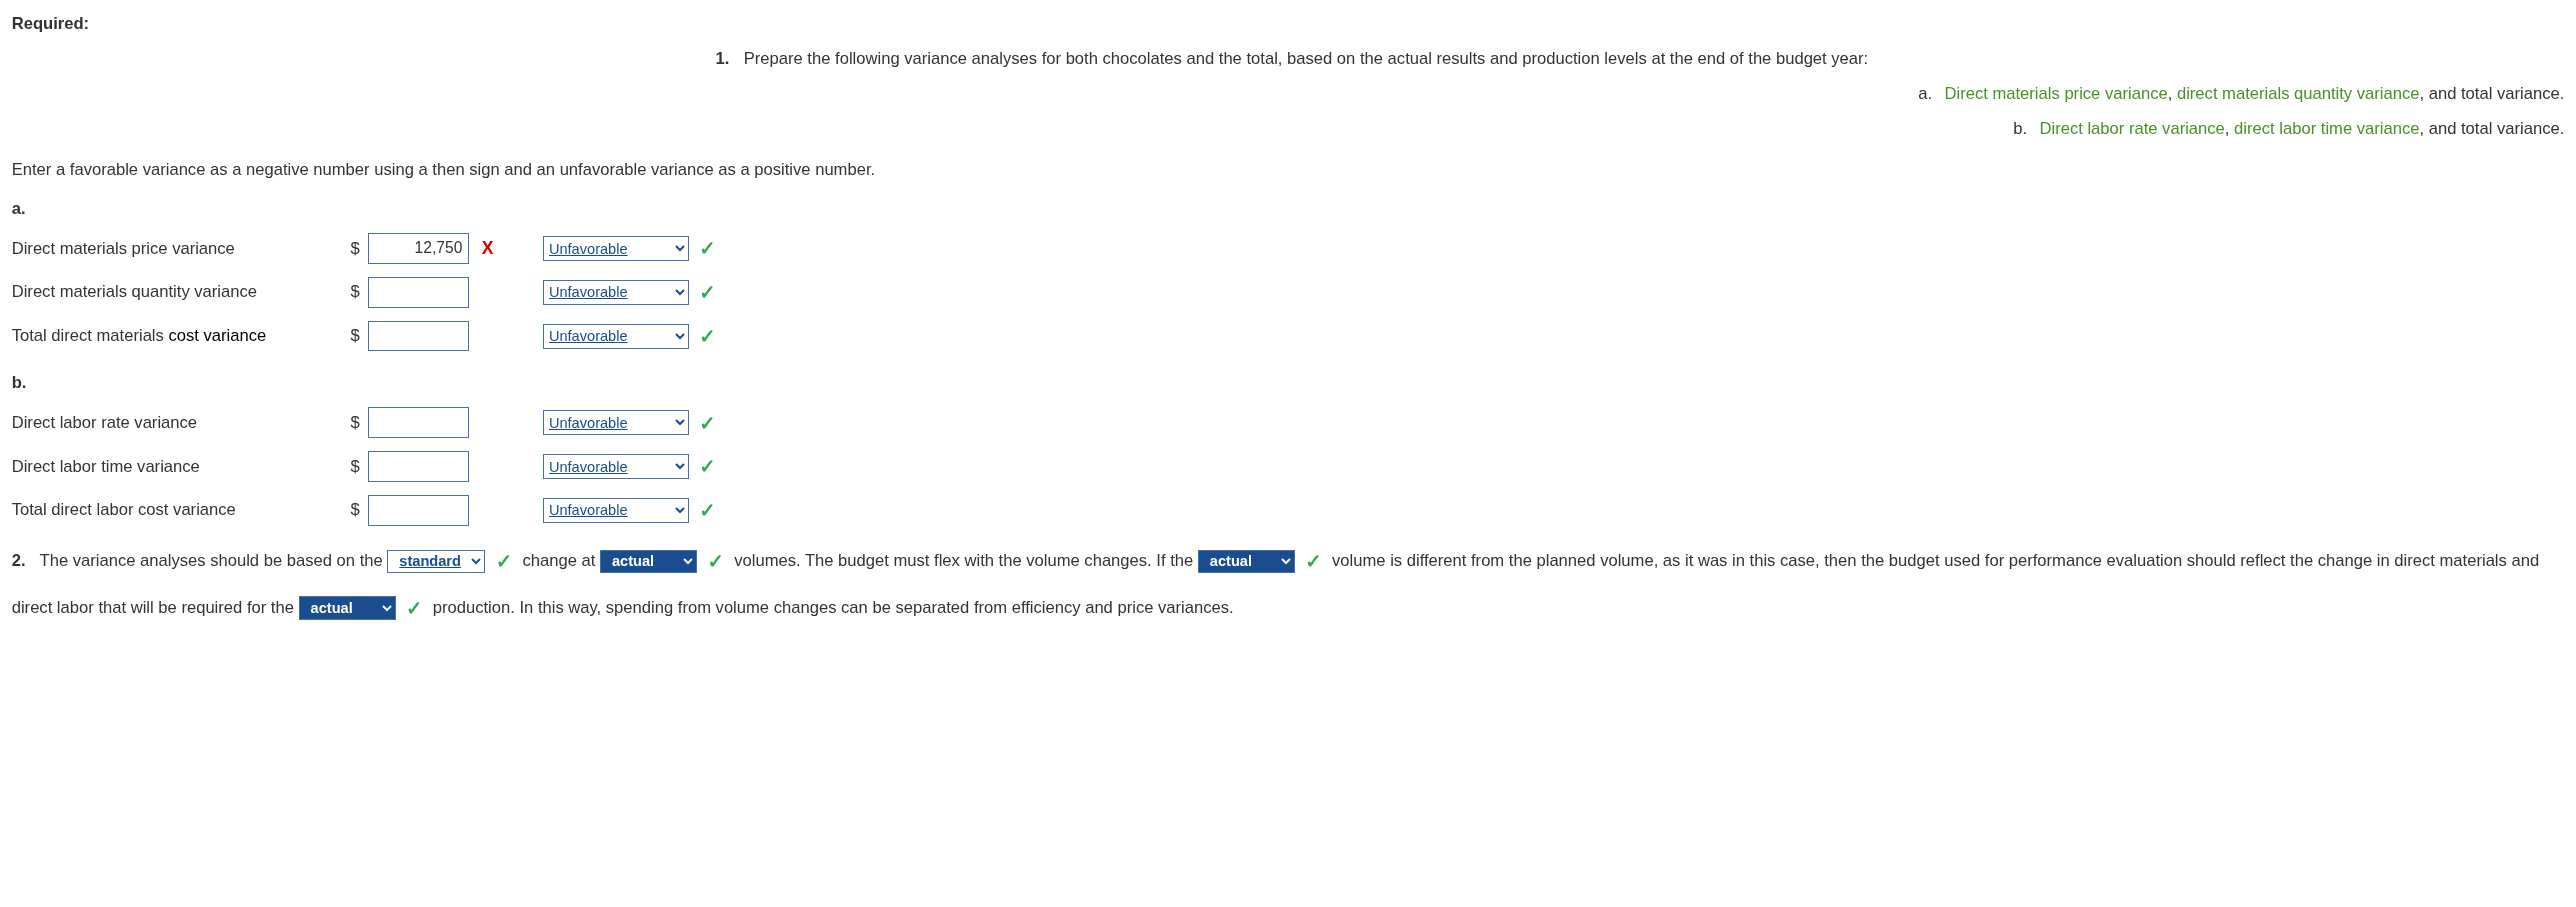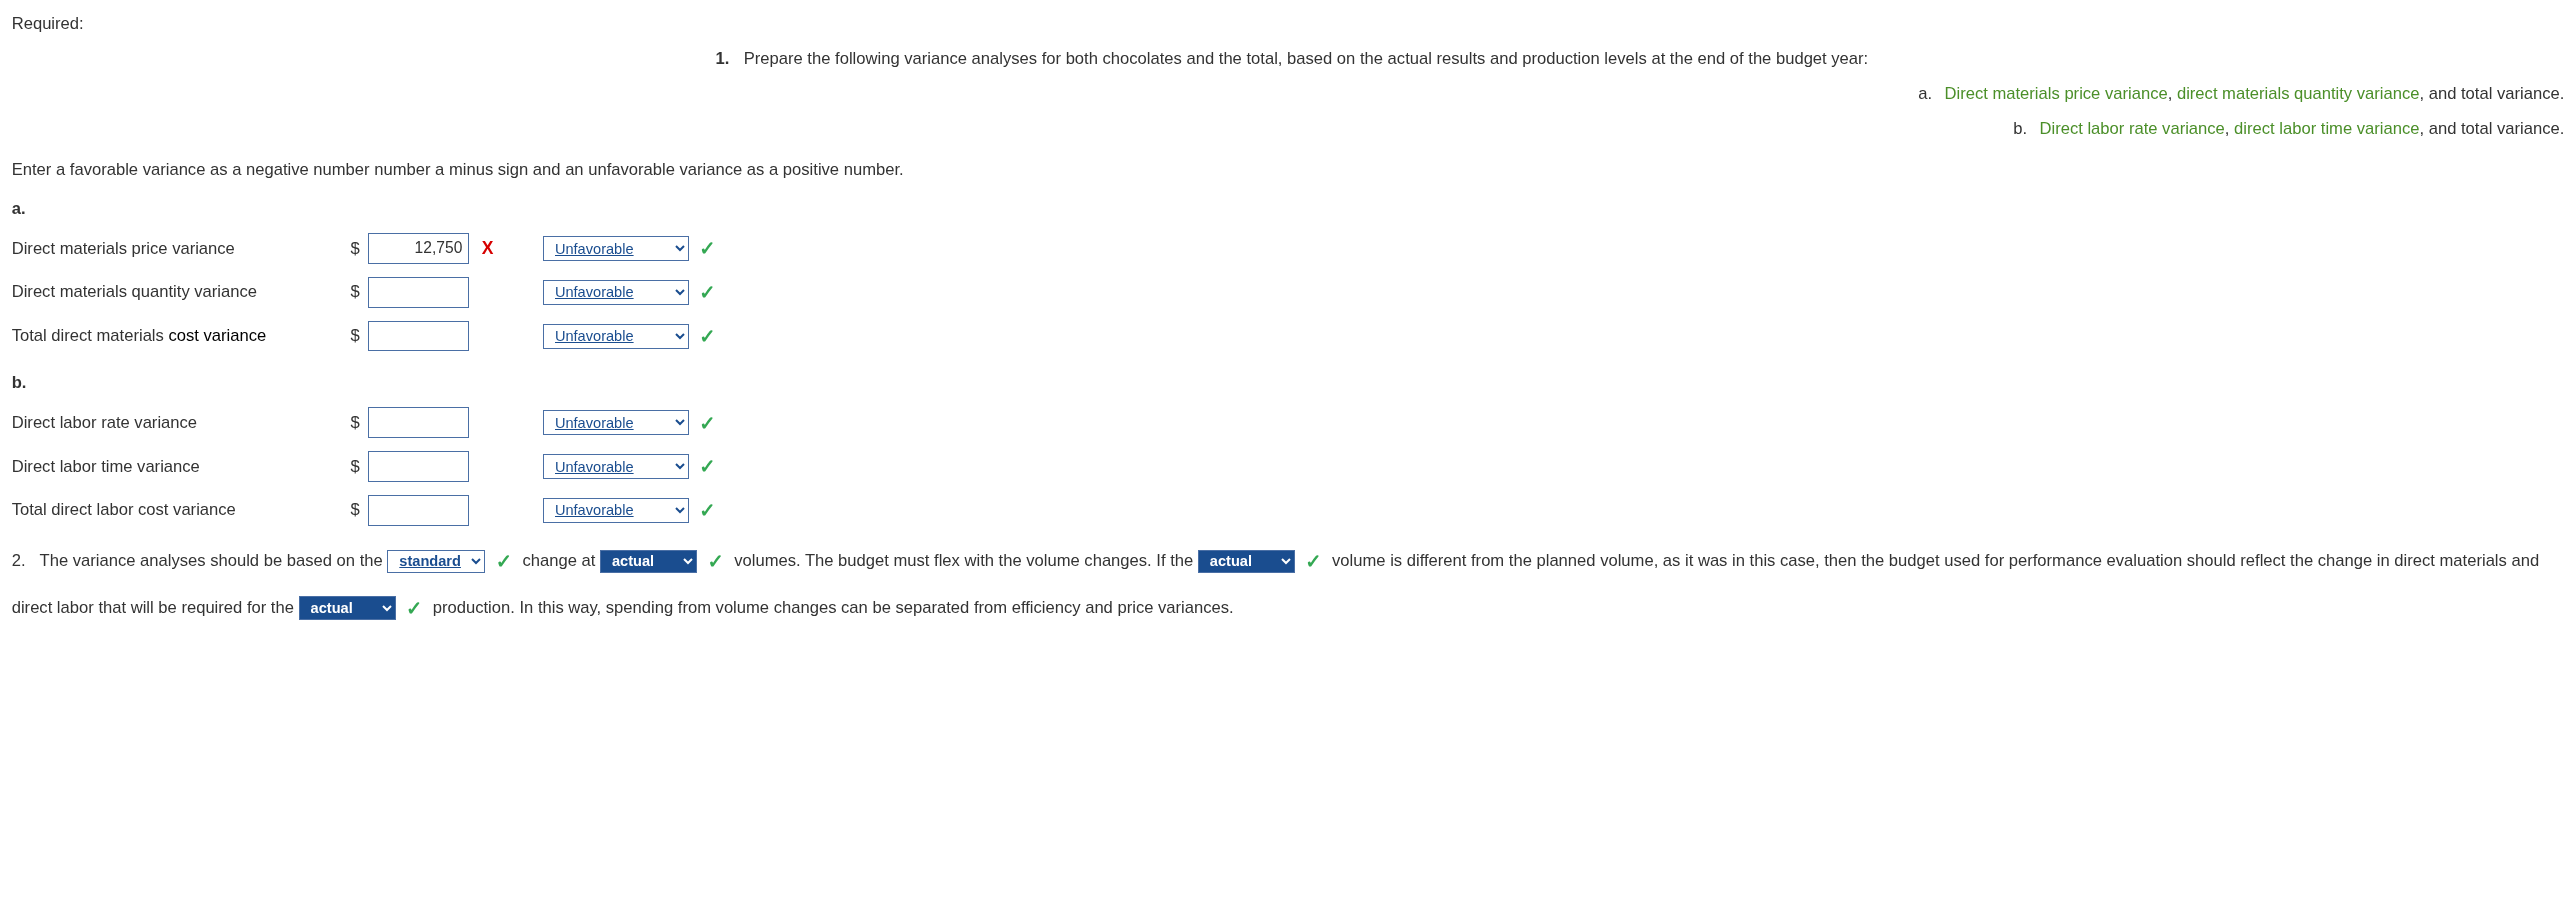--- a/index.html
+++ b/index.html
@@ -7,21 +7,21 @@
     padding: 0;
     font-family: Verdana, Geneva, sans-serif;
     font-size: 16.6px;
     color: #333;
     background: #fff;
     line-height: 1.65;
   }
   .page {
     padding: 9.7px 11.7px 29px 11.7px;
   }
-  .bold { font-weight: normal; }
+  .bold { font-weight: bold; }
   .ol-item { margin: 7.8px 0 7.8px 7.8px; text-align: center; }
   .ol-item .marker { font-weight: bold; margin-right: 9.7px; }
   .sub-item { margin: 7.8px 0 7.8px 35px; text-align: right; }
   .sub-item .sub-marker { margin-right: 7.8px; color: #333; }
   .link-text { color: #4b8f29; }
   .section-label {
     font-weight: bold;
     margin: 11.7px 0 3.9px 0;
   }
   .variance-table {
@@ -54,21 +54,21 @@
   .mark-cell { width: 21.4px; text-align: center; }
   .mark-x { color: #d60000; font-weight: bold; font-size: 17.5px; }
   .mark-check { color: #34a853; font-weight: bold; font-size: 19.5px; }
   .select {
     height: 25px;
     border: 1px solid #4a6fa5;
     background: #fff;
     color: #1a4d8f;
     font-family: inherit;
     font-size: 14.6px;
-    padding: 1px 7px;
+    padding: 1px 1px;
     min-width: 146px;
     text-decoration: underline;
     text-decoration-color: #1a4d8f;
   }
   .inline-select {
     height: 23.4px;
     border: 1px solid #4a6fa5;
     background: #1a4d8f;
     color: #fff;
     font-family: inherit;
@@ -113,21 +113,21 @@
   <div class="sub-item">
     <span class="sub-marker">a.</span>
     <span class="link-text">Direct materials price variance</span><span>, </span><span class="link-text">direct materials quantity variance</span><span>, and total variance.</span>
   </div>
 
   <div class="sub-item">
     <span class="sub-marker">b.</span>
     <span class="link-text">Direct labor rate variance</span><span>, </span><span class="link-text">direct labor time variance</span><span>, and total variance.</span>
   </div>
 
-  <div style="margin-top:13.6px">Enter a favorable variance as a negative number number a minus sign and an unfavorable variance as a positive number.</div>
+  <div style="margin-top:13.6px">Enter a favorable variance as a negative number using a then sign and an unfavorable variance as a positive number.</div>
 
   <div class="section-label">a.</div>
 
   <table class="variance-table">
     <tbody>
         <tr>
       <td class="label-cell">Direct materials price variance</td>
       <td class="dollar">$</td>
       <td><input class="amount-input" value="12,750" style=""></td>
       <td class="mark-cell"><span class="mark-x">X</span></td>

